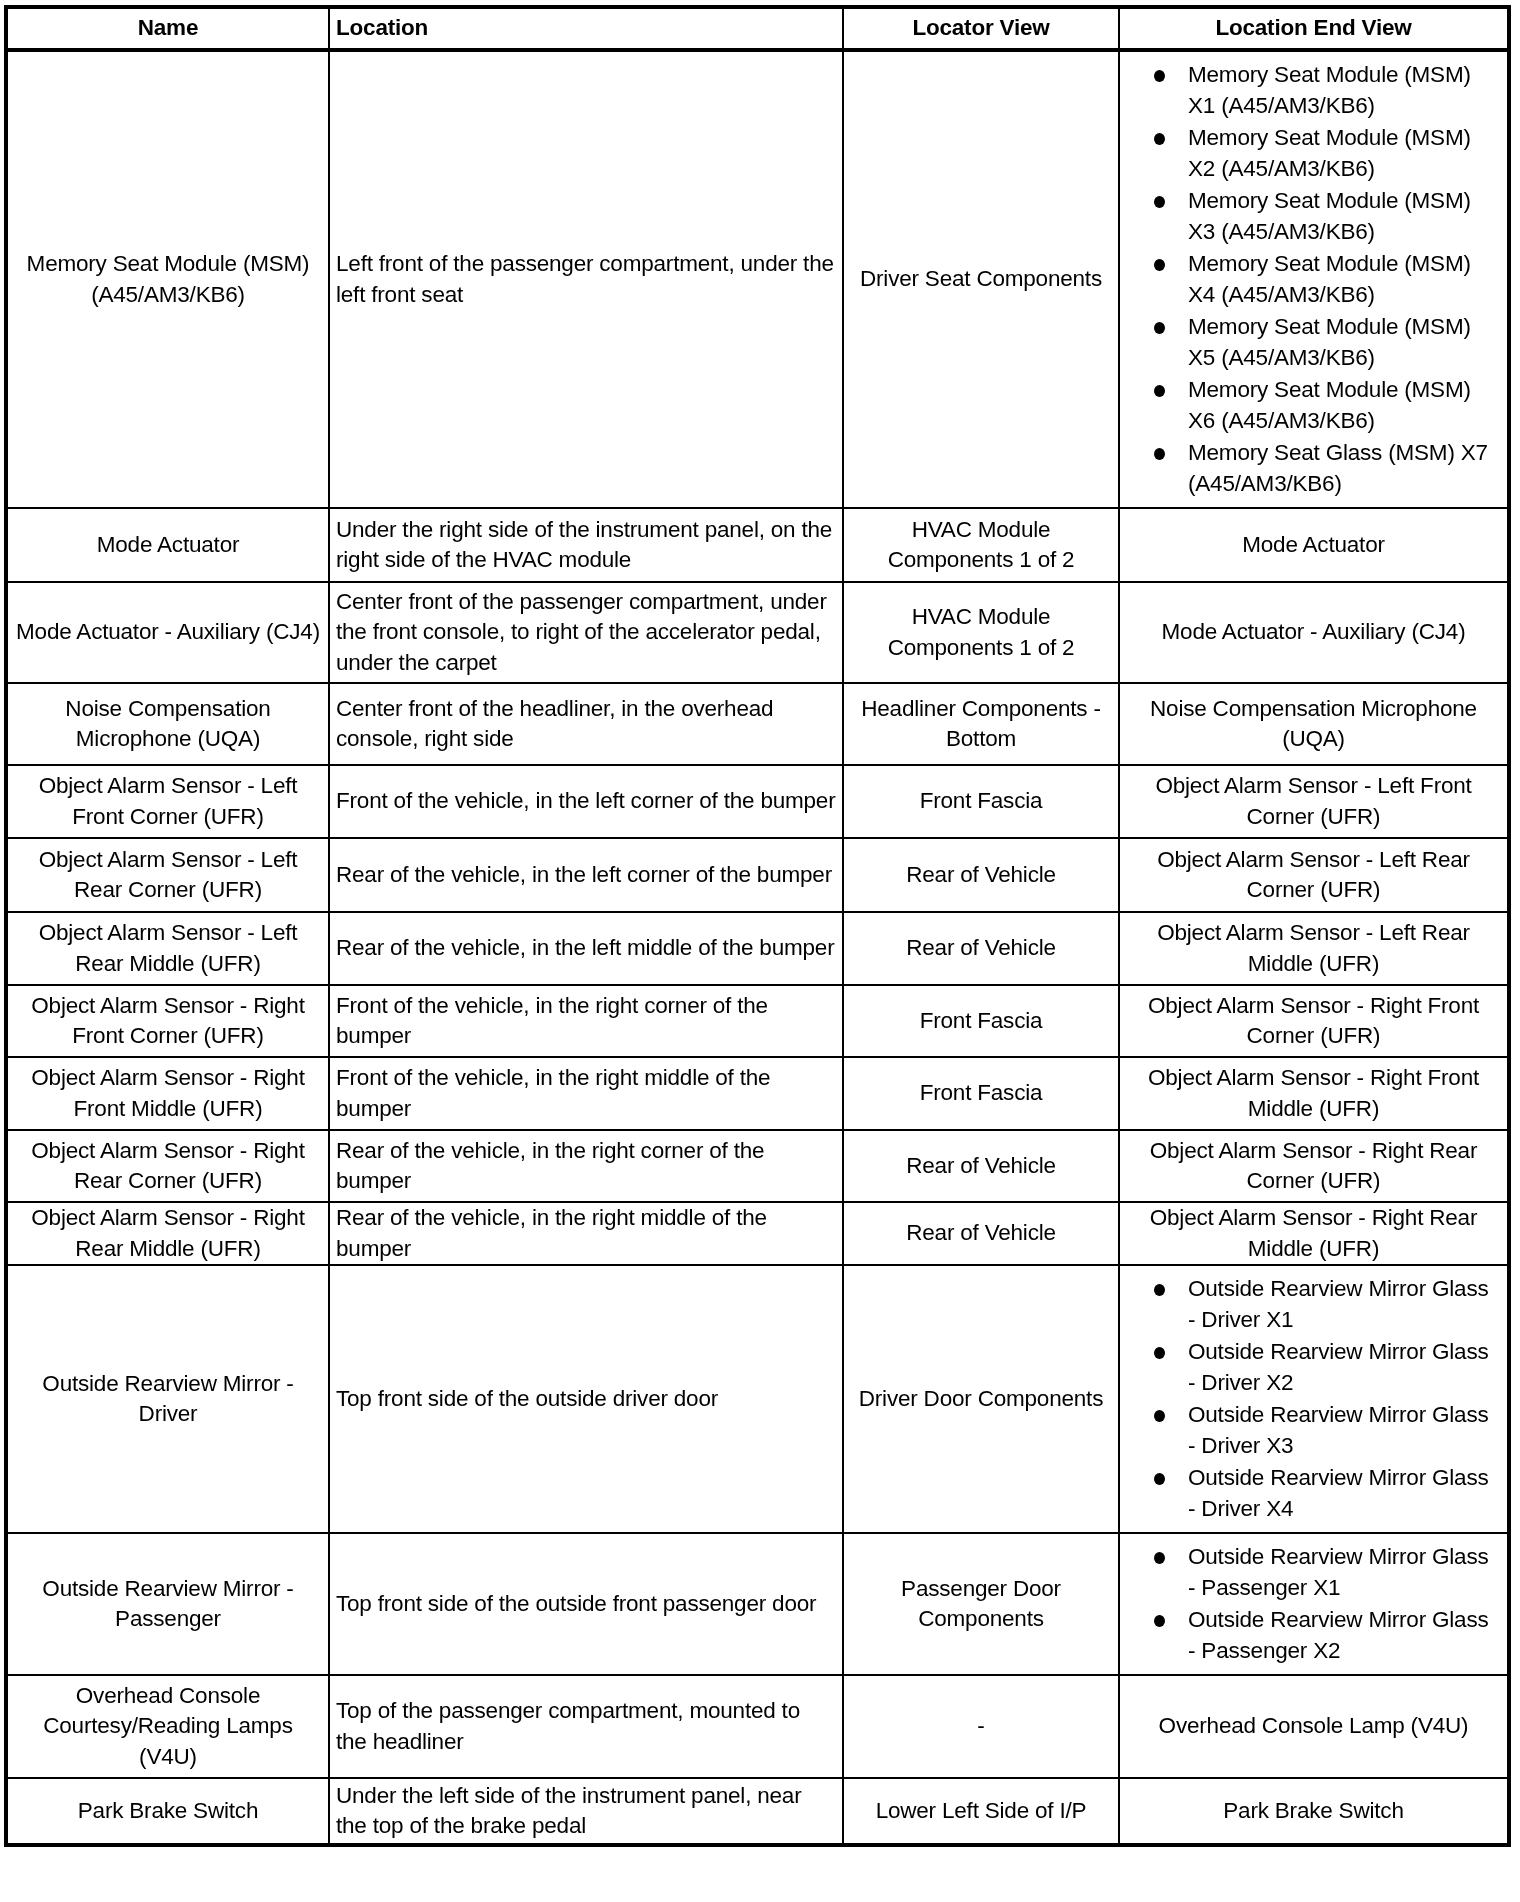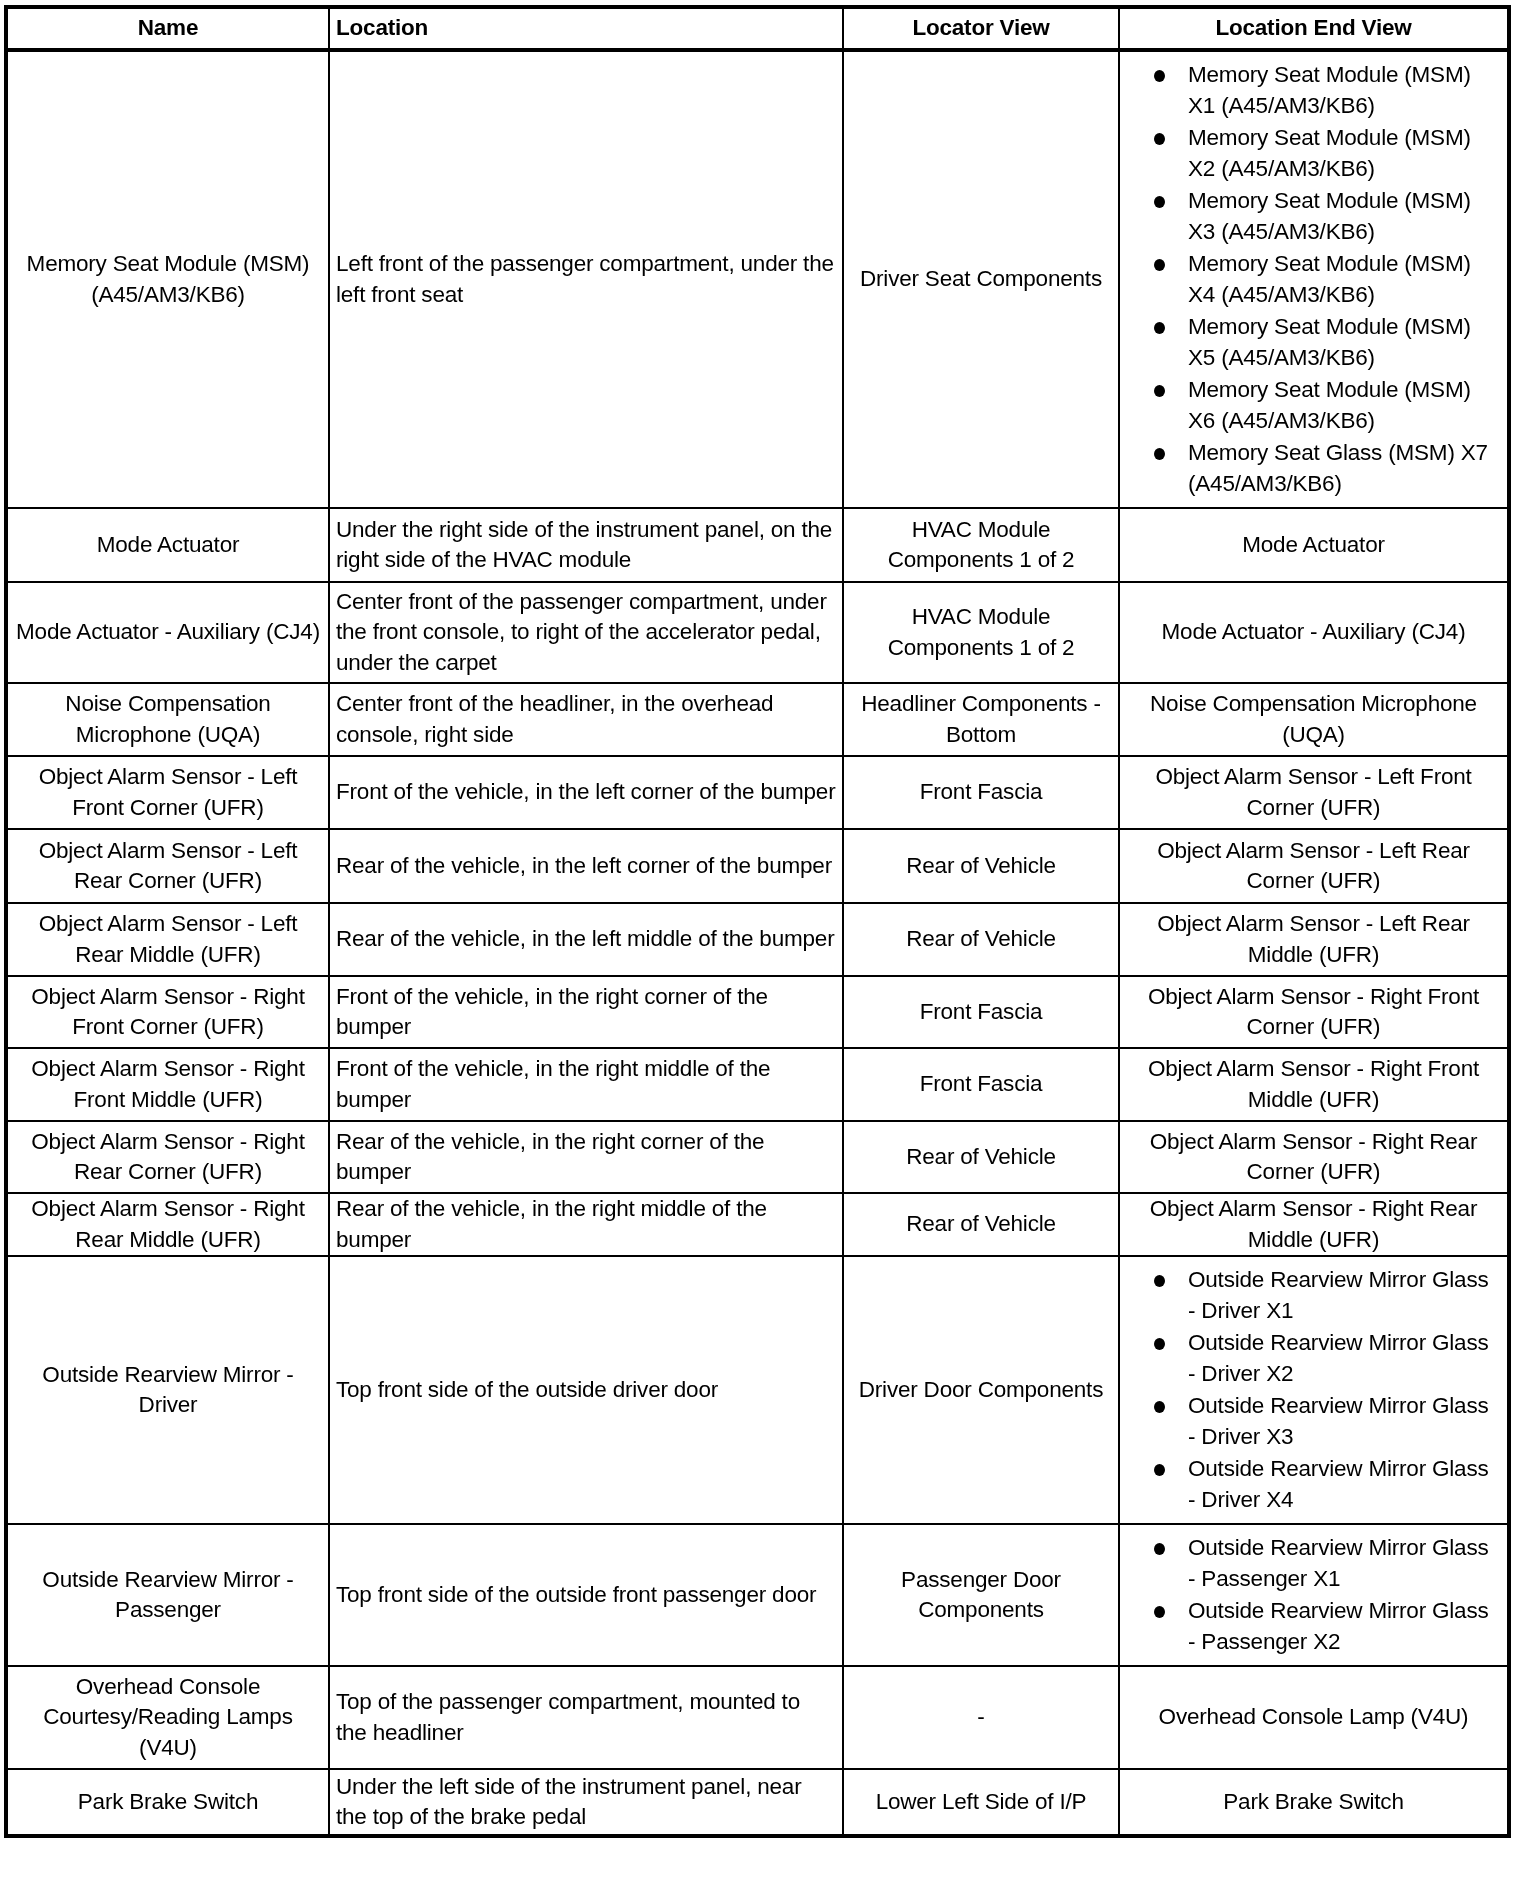--- a/index.html
+++ b/index.html
@@ -67,21 +67,21 @@
     <td class="loc">Under the right side of the instrument panel, on the right side of the HVAC module</td>
     <td class="locator">HVAC Module Components 1 of 2</td>
     <td class="conn">Mode Actuator</td>
   </tr>
       <tr style="height: 101px;">
     <td class="name">Mode Actuator - Auxiliary (CJ4)</td>
     <td class="loc">Center front of the passenger compartment, under the front console, to right of the accelerator pedal, under the carpet</td>
     <td class="locator">HVAC Module Components 1 of 2</td>
     <td class="conn">Mode Actuator - Auxiliary (CJ4)</td>
   </tr>
-      <tr style="height: 73px;">
+      <tr style="height: 82px;">
     <td class="name">Noise Compensation Microphone (UQA)</td>
     <td class="loc">Center front of the headliner, in the overhead console, right side</td>
     <td class="locator">Headliner Components - Bottom</td>
     <td class="conn">Noise Compensation Microphone (UQA)</td>
   </tr>
       <tr style="height: 73px;">
     <td class="name">Object Alarm Sensor - Left Front Corner (UFR)</td>
     <td class="loc">Front of the vehicle, in the left corner of the bumper</td>
     <td class="locator">Front Fascia</td>
     <td class="conn">Object Alarm Sensor - Left Front Corner (UFR)</td>

